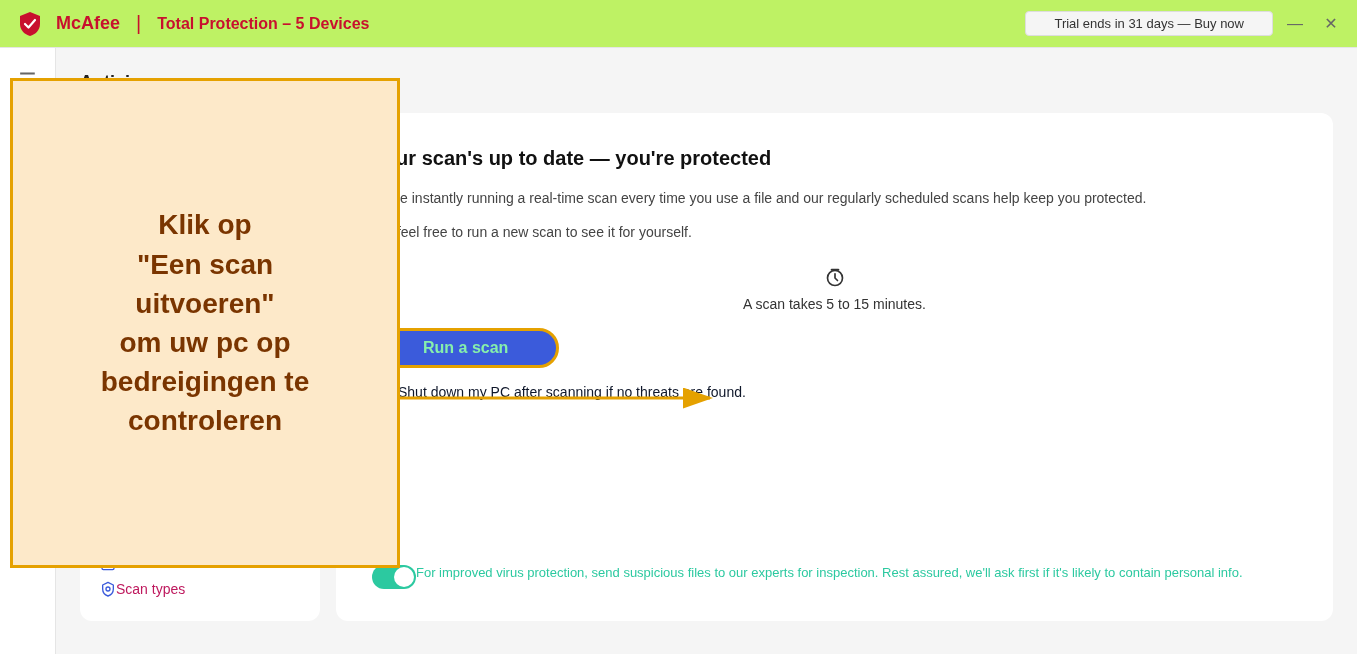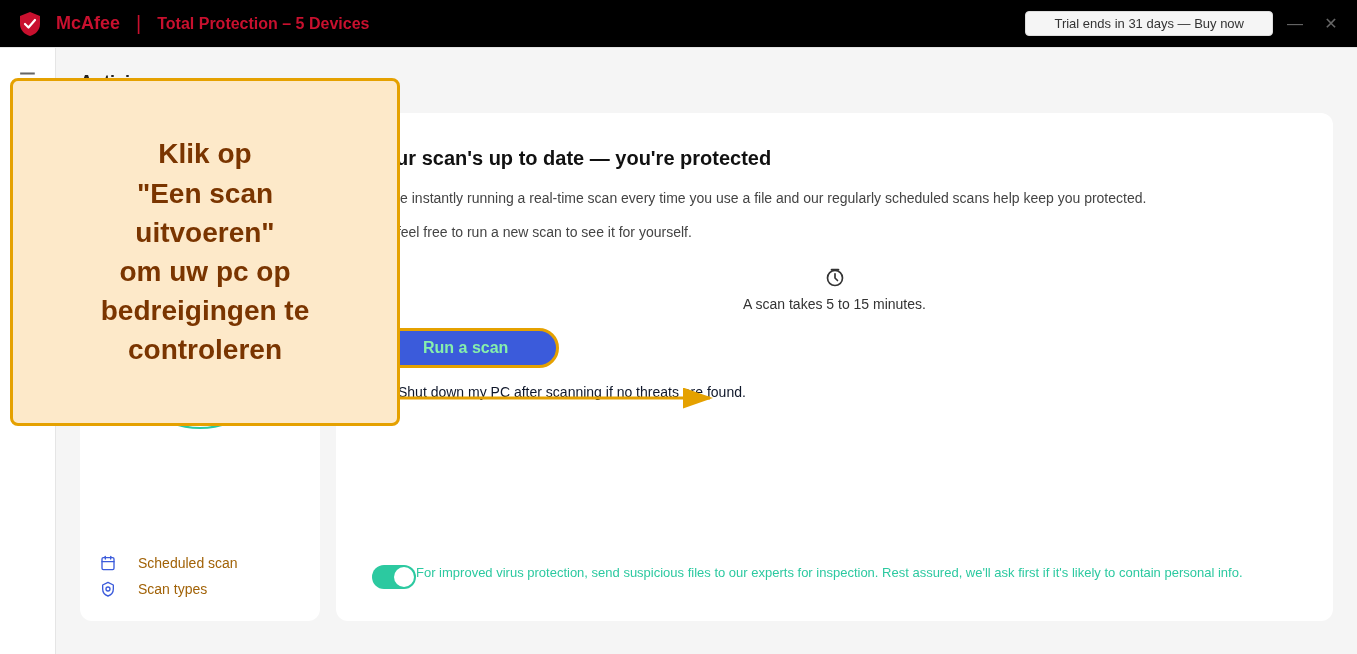--- a/index.html
+++ b/index.html
@@ -7,21 +7,21 @@
       font-family: -apple-system, BlinkMacSystemFont, 'Segoe UI', Arial, sans-serif;
       background: #f0f0f0;
       width: 1357px;
       height: 654px;
       overflow: hidden;
       position: relative;
     }
 
     
     .title-bar {
-      background: #000000;
+      background: #bef264;
       height: 48px;
       display: flex;
       align-items: center;
       justify-content: space-between;
       padding: 0 16px;
       border-bottom: 1px solid #e5e5e5;
       position: relative;
     }
     .title-bar-left {
       display: flex;
@@ -165,22 +165,22 @@
 
     .left-card-links {
       width: 100%;
       display: flex;
       flex-direction: column;
       gap: 10px;
     }
     .card-link {
       display: flex;
       align-items: center;
-      gap: 22px;
-      color: #a16207;
+      gap: 0;
+      color: #be185d;
       font-size: 14px;
       font-weight: 500;
       cursor: pointer;
     }
 
     
     .right-card {
       background: #ffffff;
       border-radius: 12px;
       flex: 1;
@@ -287,24 +287,24 @@
       width: 415px;
       height: 540px;
       z-index: 10;
       pointer-events: none;
     }
     .annotation-box {
       position: absolute;
       top: 20px;
       left: 10px;
       width: 390px;
-      height: 348px;
+      height: 490px;
       background: #fde9c9;
       border: 3px solid #e5a100;
-      border-radius: 8px;
+      border-radius: 0;
       display: flex;
       align-items: center;
       justify-content: center;
       padding: 24px;
     }
     .annotation-text {
       font-size: 28px;
       font-weight: 800;
       color: #7a3500;
       text-align: center;

